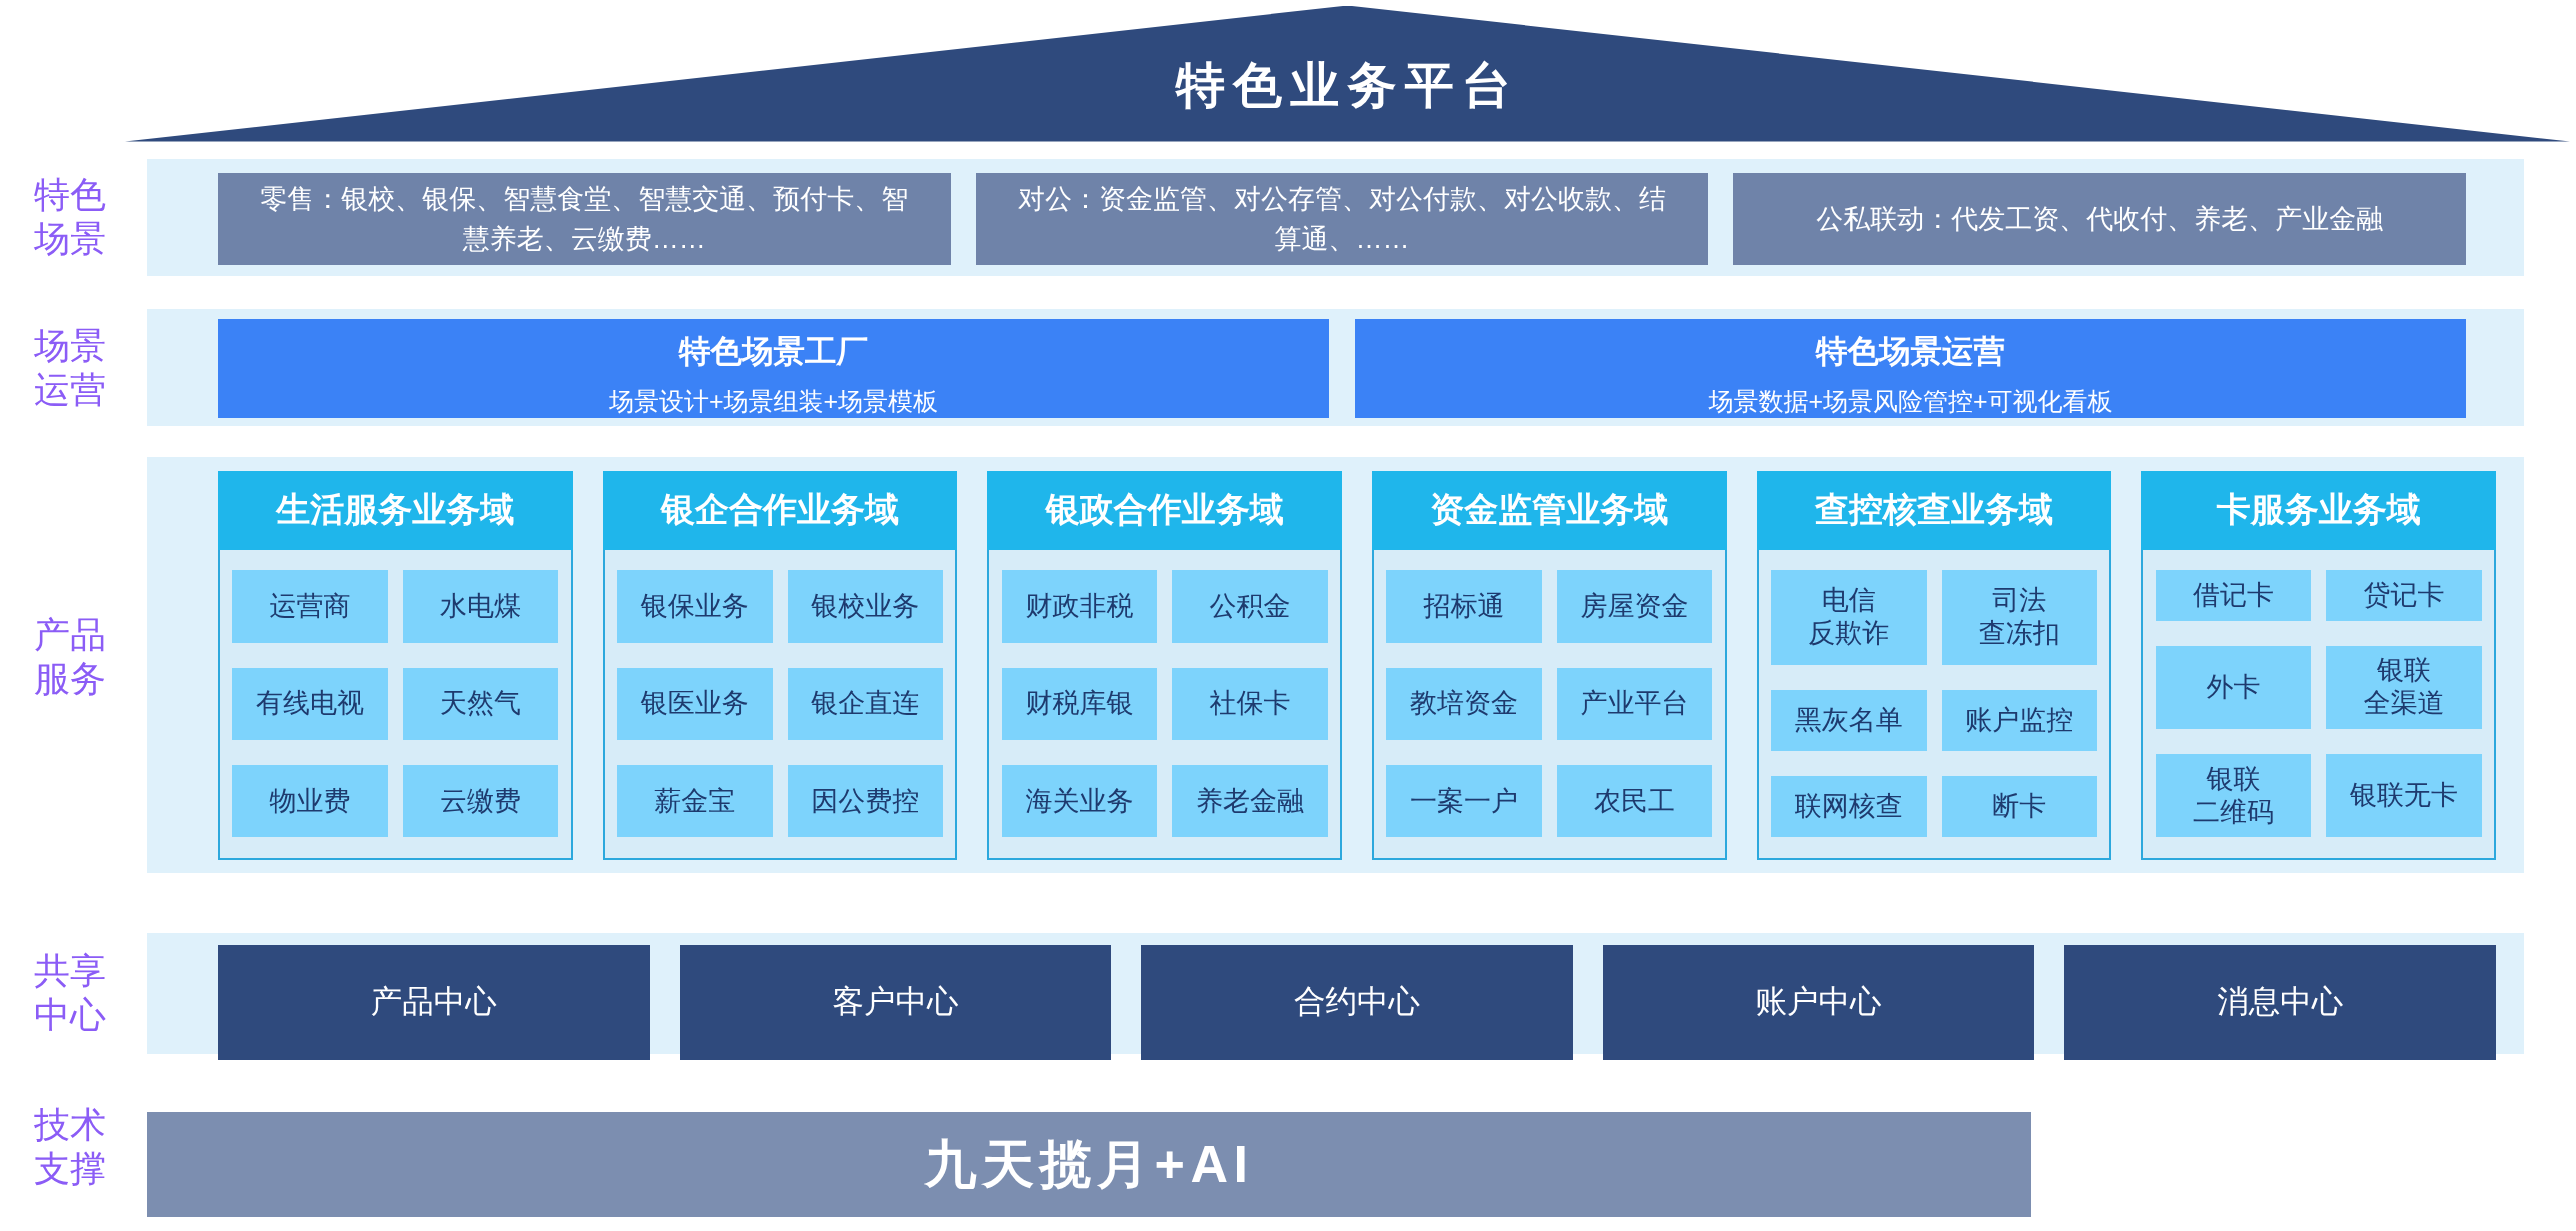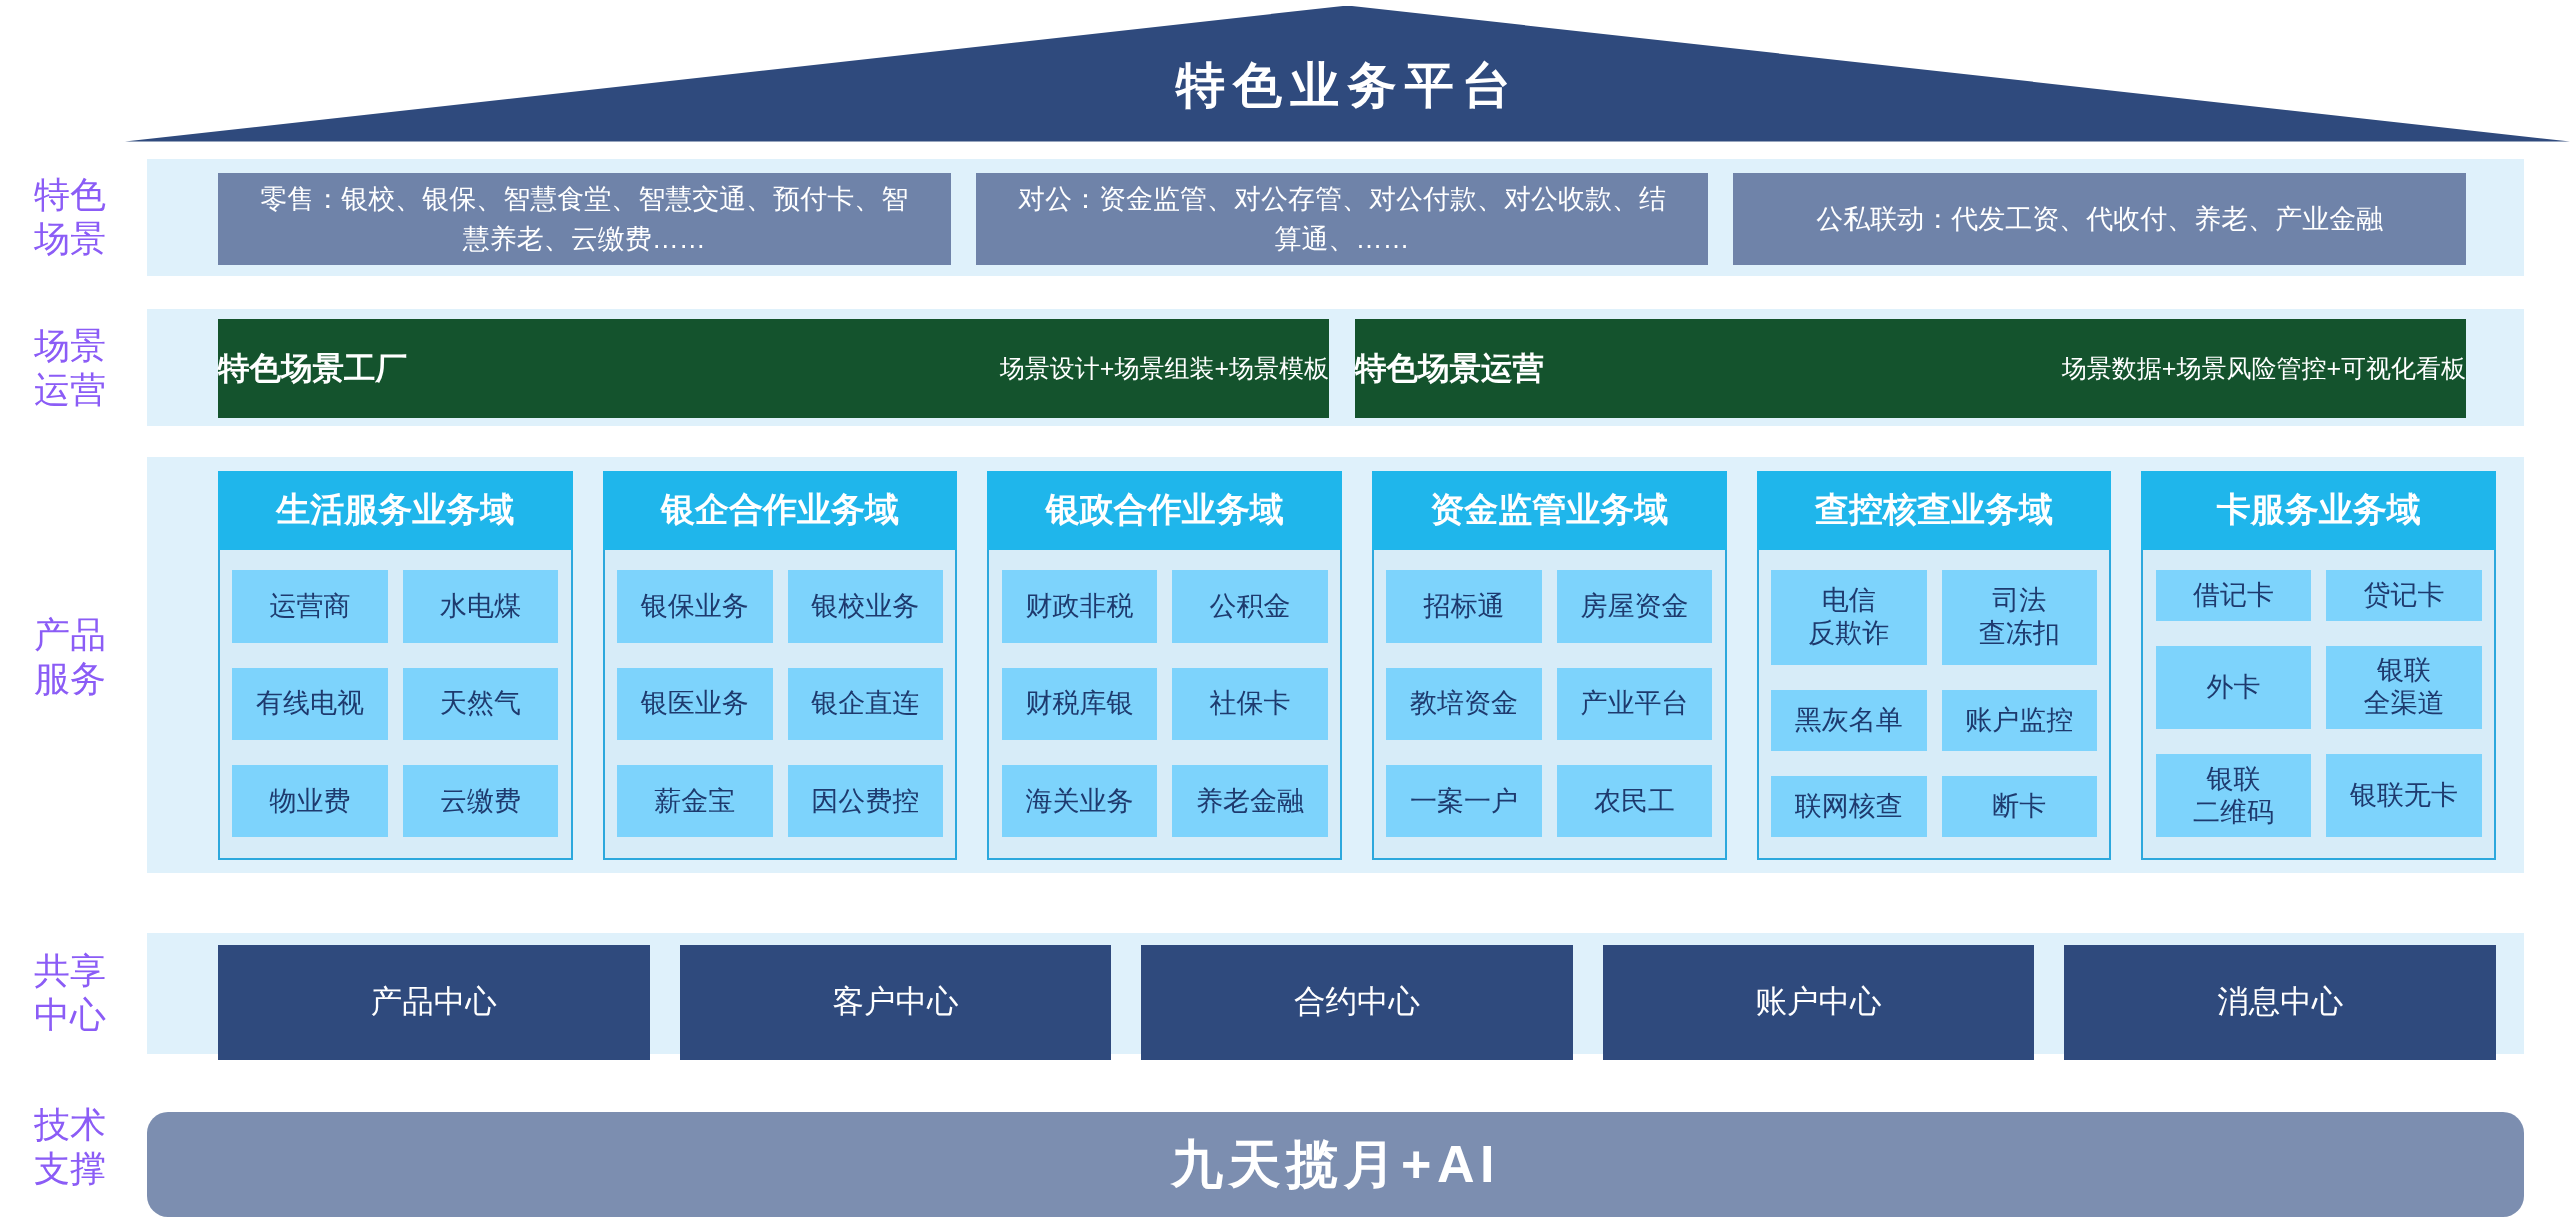--- a/index.html
+++ b/index.html
@@ -44,22 +44,22 @@
   
   .scene-box{
     flex:1;height:92px;background:#6F83A9;color:#ffffff;
     font-size:27px;line-height:40px;
     display:flex;align-items:center;justify-content:center;text-align:center;
     padding:0 31.5px;box-sizing:border-box;
   }
 
   
   .op-box{
-    flex:1;height:99px;background:#14532d;color:#ffffff;
-    display:flex;flex-direction:row;align-items:center;justify-content:space-between;
+    flex:1;height:99px;background:#3b82f6;color:#ffffff;
+    display:flex;flex-direction:column;align-items:center;justify-content:flex-end;
     gap:12.3px;box-sizing:border-box;
   }
   .op-title{font-size:31.5px;font-weight:bold;}
   .op-sub{font-size:25px;}
 
   
   .col{flex:1;height:389px;display:flex;flex-direction:column;box-sizing:border-box;}
   .col-header{
     height:79px;flex:none;background:#1FB6EB;color:#ffffff;
     font-size:34px;font-weight:bold;
@@ -77,22 +77,22 @@
   }
 
   
   .center-box{
     flex:1;height:115px;background:#2F4A7D;color:#ffffff;font-size:31.5px;
     display:flex;align-items:center;justify-content:center;
   }
 
   
   .techbar{
-    position:absolute;left:147px;top:1112px;width:2377px;height:105px;
-    background:#7C8EB0;display:flex;align-items:center;justify-content:center;border-radius:21px;
+    position:absolute;left:147px;top:1112px;width:1884px;height:105px;
+    background:#7C8EB0;display:flex;align-items:center;justify-content:center;
   }
   .tech-text{color:#ffffff;font-size:52px;font-weight:bold;letter-spacing:5.5px;}
 </style>
 </head>
 <body>
 
 <div class="canvas">
 
   <div class="roof">
     <div class="roof-title">特色业务平台</div>

